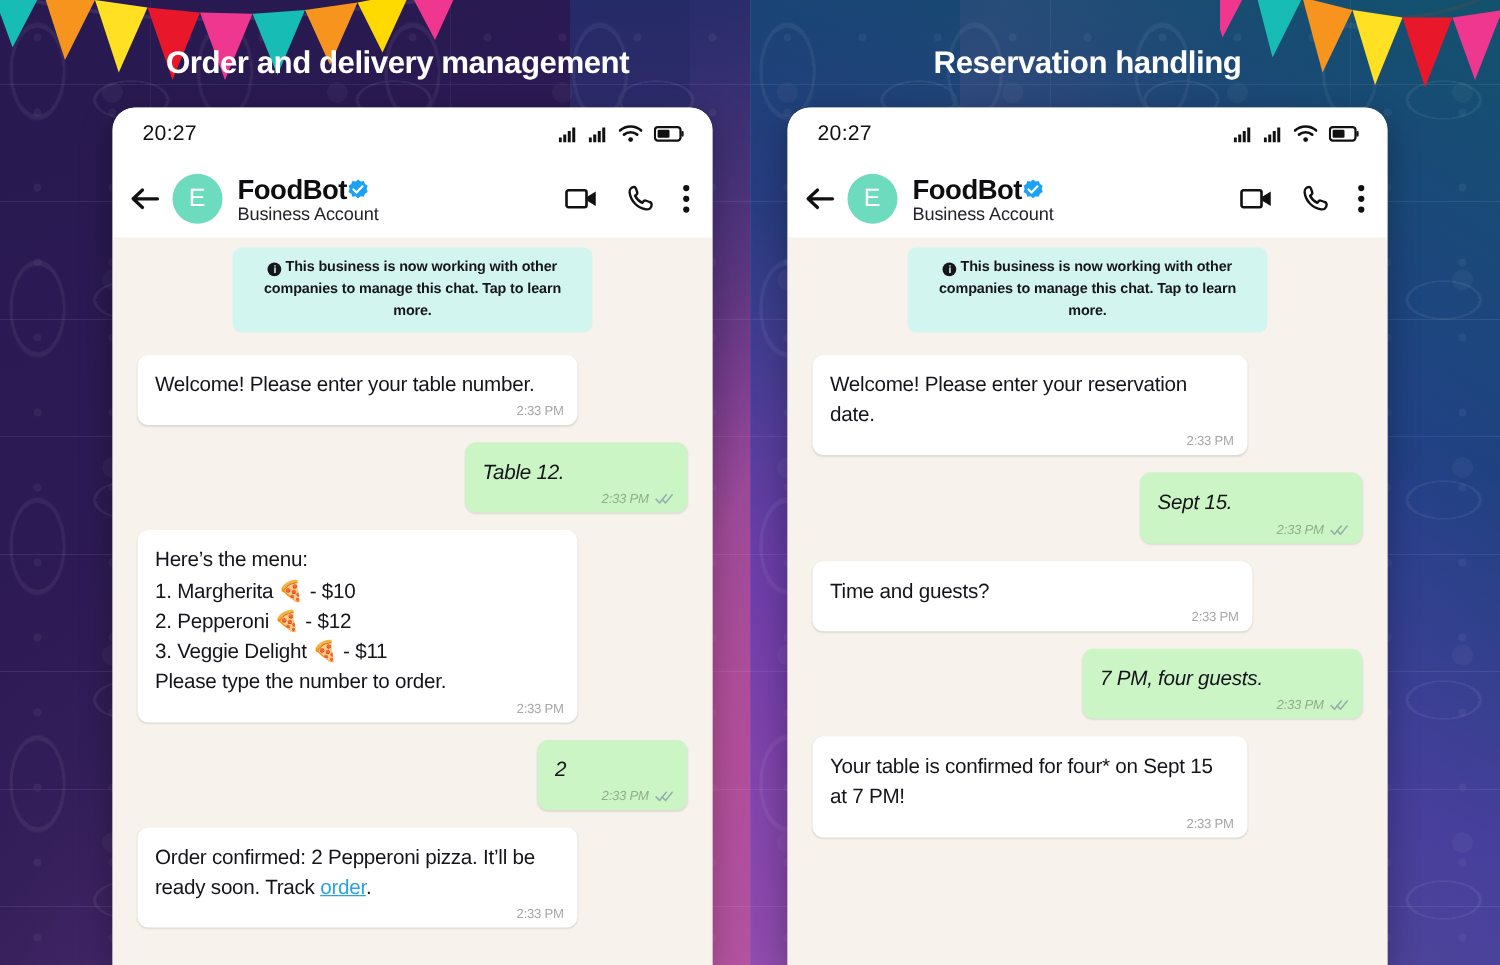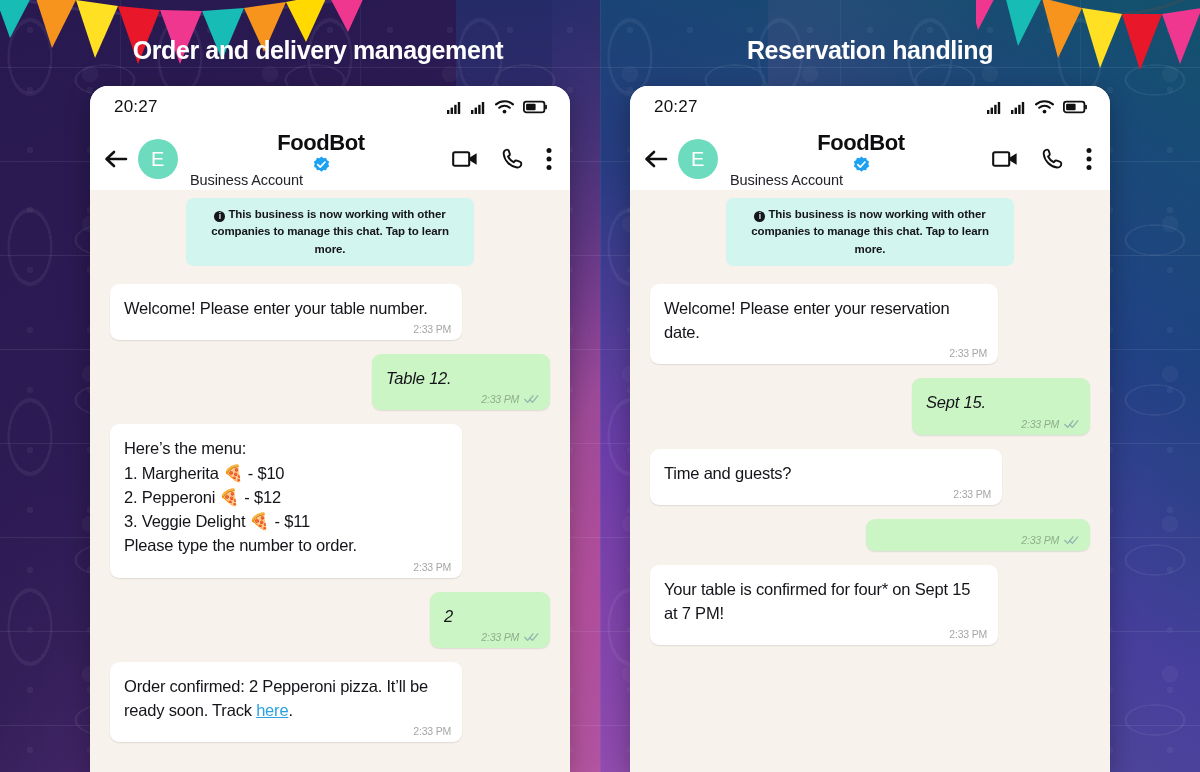--- a/index.html
+++ b/index.html
@@ -122,21 +122,21 @@
   .avatar {
     width: 40px; height: 40px; border-radius: 50%;
     background: #6ddbbd;
     color: #ffffff;
     display: flex; align-items: center; justify-content: center;
     font-size: 20px; font-weight: 500;
     margin-right: 12px; flex: 0 0 40px;
     letter-spacing: 0.5px;
   }
   .header-text { flex: 1 1 auto; min-width: 0; }
-  .name-row { display: flex; align-items: center; gap: 0; flex-direction: column; }
+  .name-row { display: flex; align-items: center; gap: 0; }
   .bot-name { font-size: 22px; font-weight: bold; color: #0e0e10; letter-spacing: -0.4px; }
   .verified { width: 17px; height: 17px; flex: 0 0 17px; }
   .bot-sub { font-size: 14.5px; color: #22222a; margin-top: -1px; letter-spacing: -0.1px; }
   .header-actions { display: flex; align-items: center; gap: 23px; }
   .header-actions .icon-btn { cursor: pointer; display:flex; align-items:center; }
 
   
   .chat-body {
     flex: 1 1 auto;
     background: #f7f2ec;
@@ -384,21 +384,21 @@
                 <path d="M1 6.1 L4.1 9.3 L10.2 1.9" stroke="#93b4ad" stroke-width="1.5" fill="none" stroke-linecap="round" stroke-linejoin="round"></path>
                 <path d="M6.4 6.1 L9.5 9.3 L15.6 1.9" stroke="#93b4ad" stroke-width="1.5" fill="none" stroke-linecap="round" stroke-linejoin="round"></path>
               </svg>
           </span>
         </div>
       </div>
     </div>
 
     <div class="msg-row in">
       <div class="bubble in w-order">
-        <div class="text">Order confirmed: 2 Pepperoni pizza. It’ll be ready soon. Track <a href="#">here</a>.</div>
+        <div class="text">Order confirmed: 2 Pepperoni pizza. It’ll be ready soon. Track <a href="#">order</a>.</div>
         <div class="meta">
           <span class="time">2:33 PM</span>
         </div>
       </div>
     </div>
   </div>
 </div>
 
 <div class="phone" id="phone-right">
   <div class="status-bar">
@@ -511,20 +511,21 @@
       <div class="bubble in w-time">
         <div class="text">Time and guests?</div>
         <div class="meta">
           <span class="time">2:33 PM</span>
         </div>
       </div>
     </div>
 
     <div class="msg-row out">
       <div class="bubble out w-7pm">
+        <div class="text">7 PM, four guests.</div>
         <div class="meta">
           <span class="time">2:33 PM</span>
           <span>
             <svg class="ticks" viewBox="0 0 17 11">
                 <path d="M1 6.1 L4.1 9.3 L10.2 1.9" stroke="#93b4ad" stroke-width="1.5" fill="none" stroke-linecap="round" stroke-linejoin="round"></path>
                 <path d="M6.4 6.1 L9.5 9.3 L15.6 1.9" stroke="#93b4ad" stroke-width="1.5" fill="none" stroke-linecap="round" stroke-linejoin="round"></path>
               </svg>
           </span>
         </div>
       </div>

